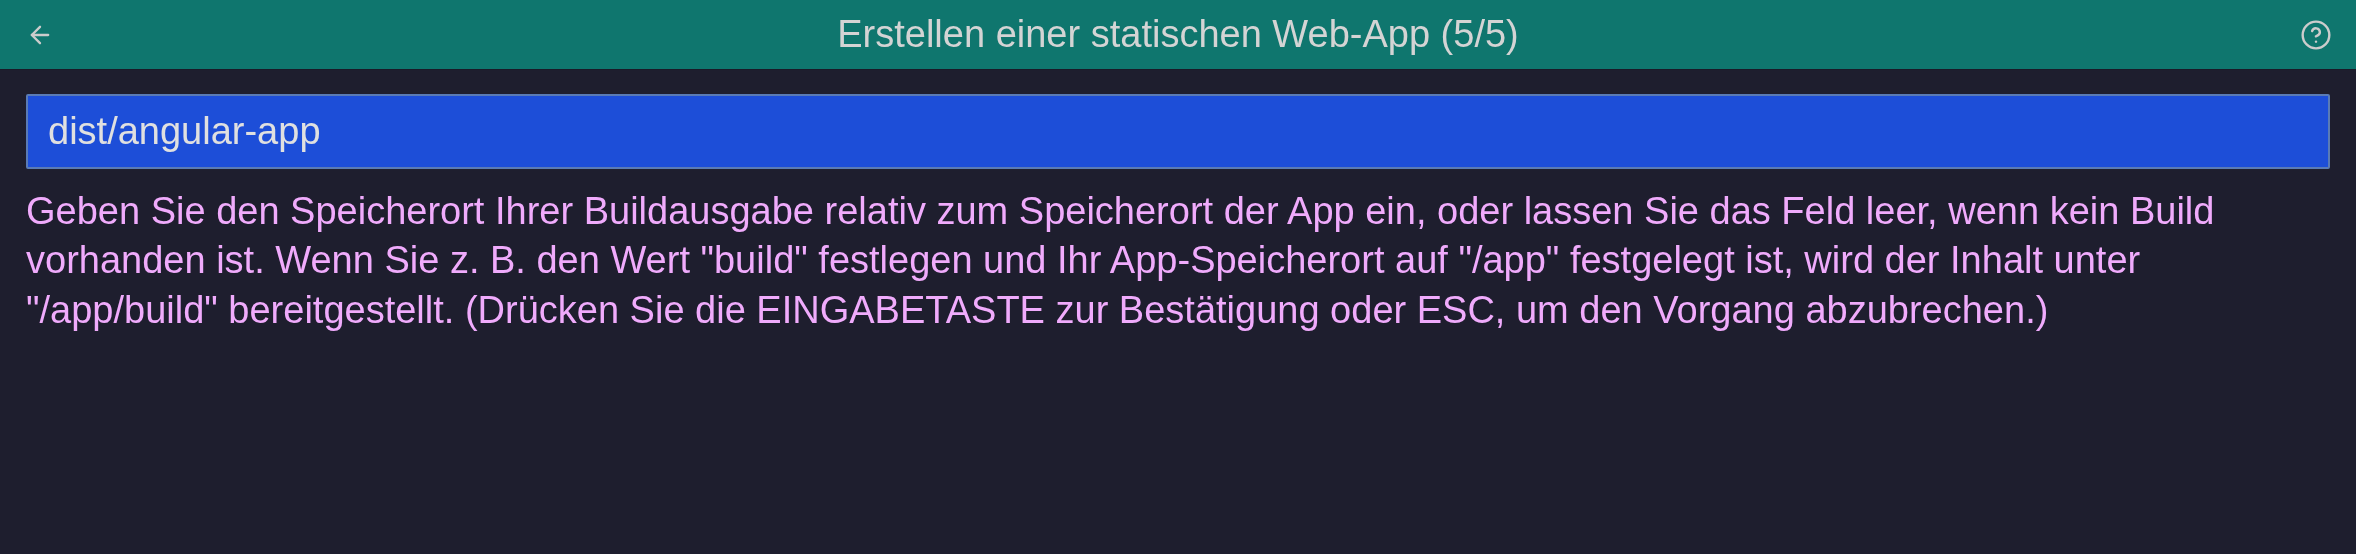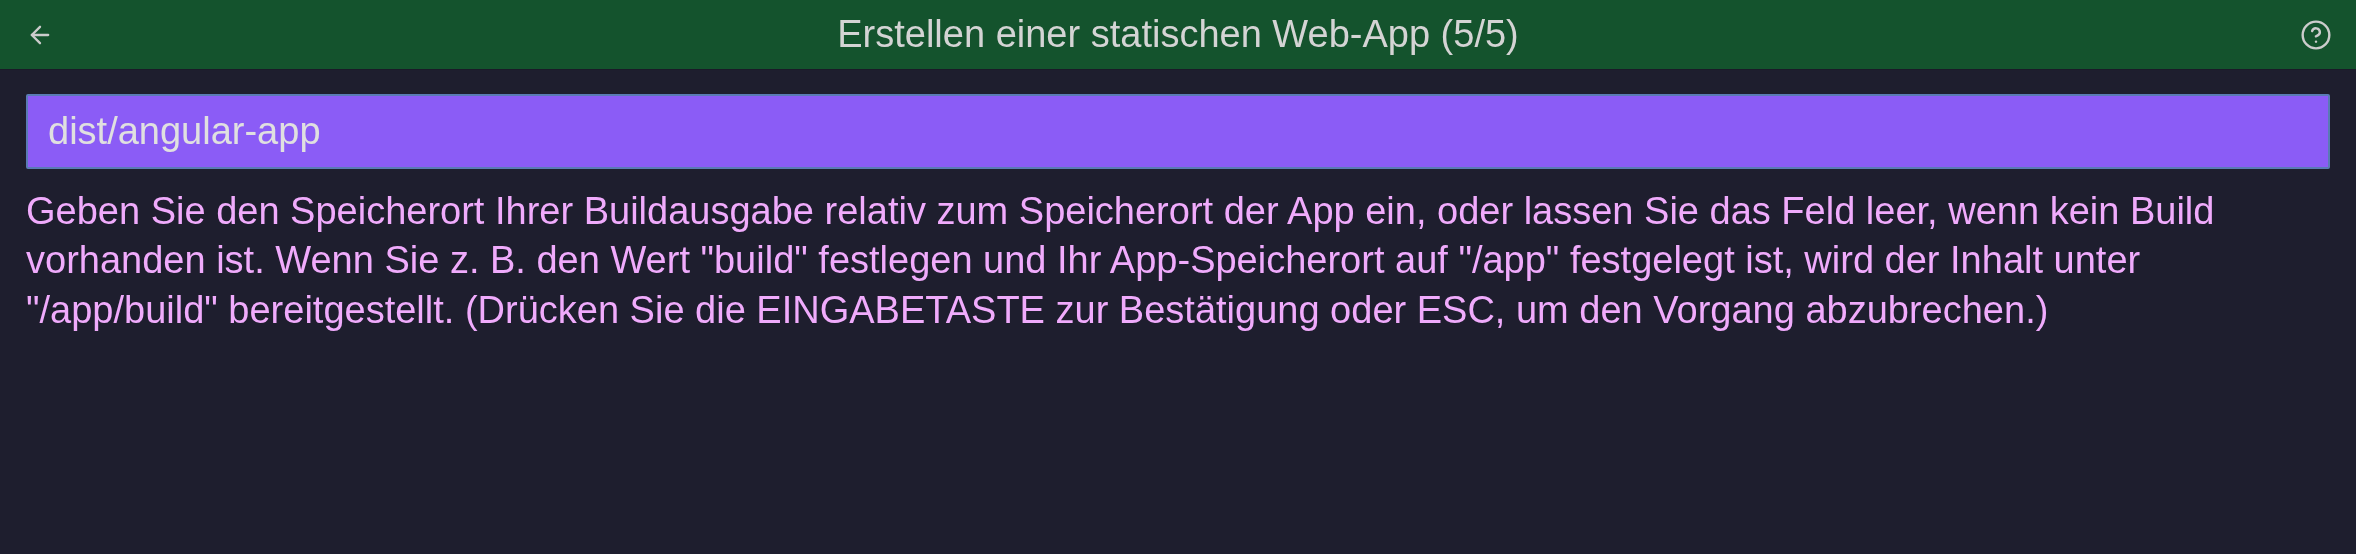--- a/index.html
+++ b/index.html
@@ -11,21 +11,21 @@
       background-color: #1e1e2e;
       font-family: "Segoe UI", -apple-system, BlinkMacSystemFont, sans-serif;
       color: #cccccc;
       width: 2356px;
       height: 554px;
       overflow: hidden;
     }
     .header {
       display: flex;
       align-items: center;
-      background-color: #14532d;
+      background-color: #0f766e;
       padding: 10px 20px;
       height: 70px;
       border-bottom: 1px solid #1a1a28;
     }
     .back-button {
       display: flex;
       align-items: center;
       justify-content: center;
       width: 40px;
       height: 40px;
@@ -54,21 +54,21 @@
     }
     .help-button svg {
       width: 32px;
       height: 32px;
     }
     .content {
       padding: 24px 26px;
     }
     .input-field {
       width: 100%;
-      background-color: #8b5cf6;
+      background-color: #1d4ed8;
       border: 2px solid #5a7bb5;
       color: #e0e0e0;
       font-size: 38px;
       padding: 14px 20px;
       font-family: inherit;
       outline: none;
       border-radius: 2px;
     }
     .description {
       margin-top: 18px;

